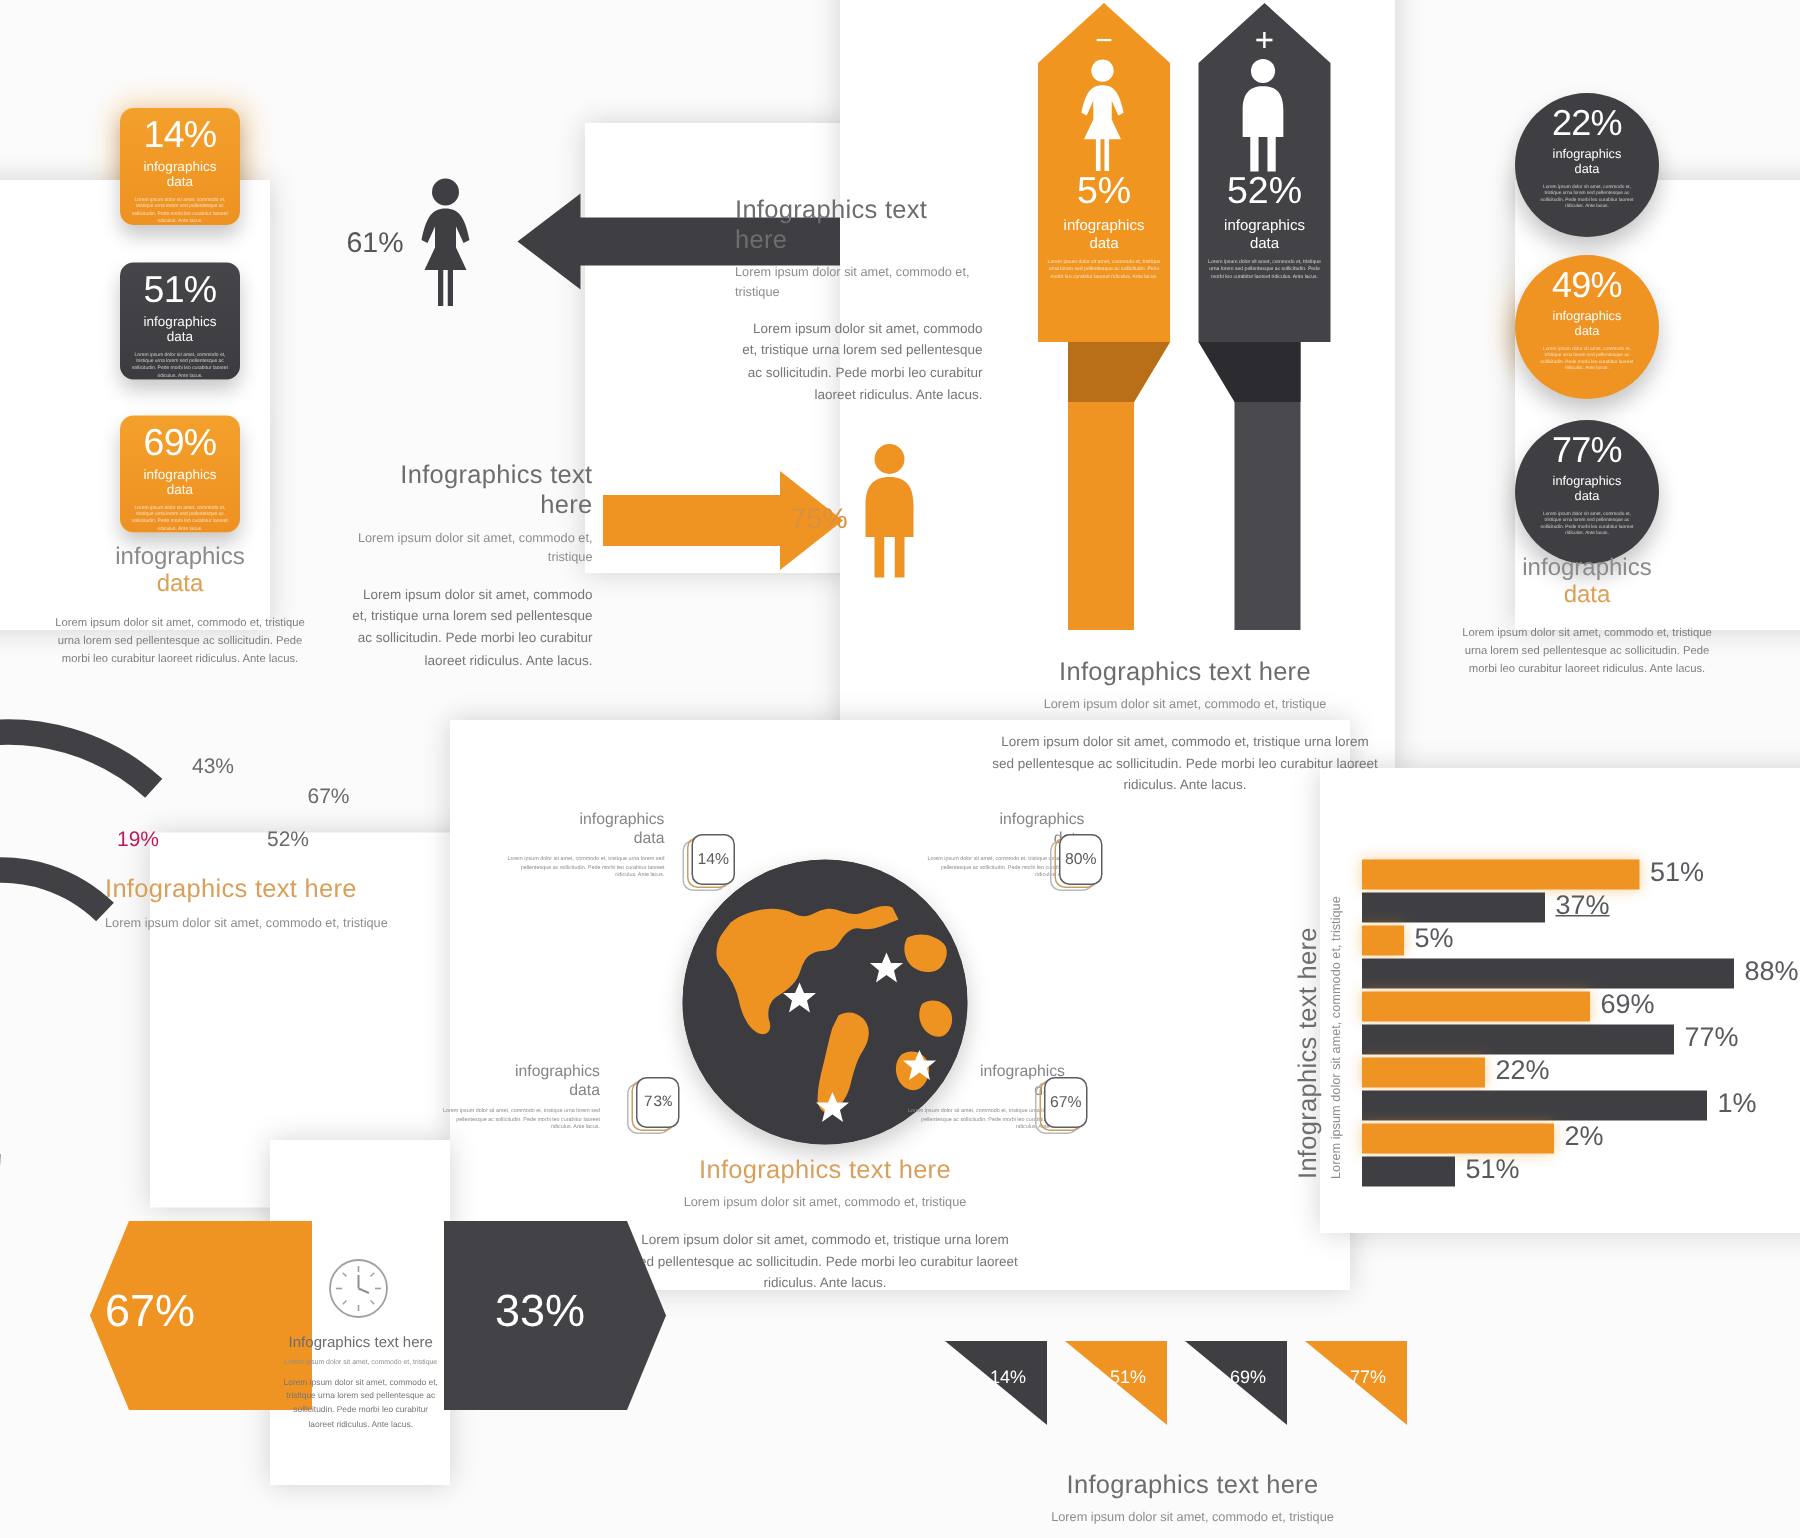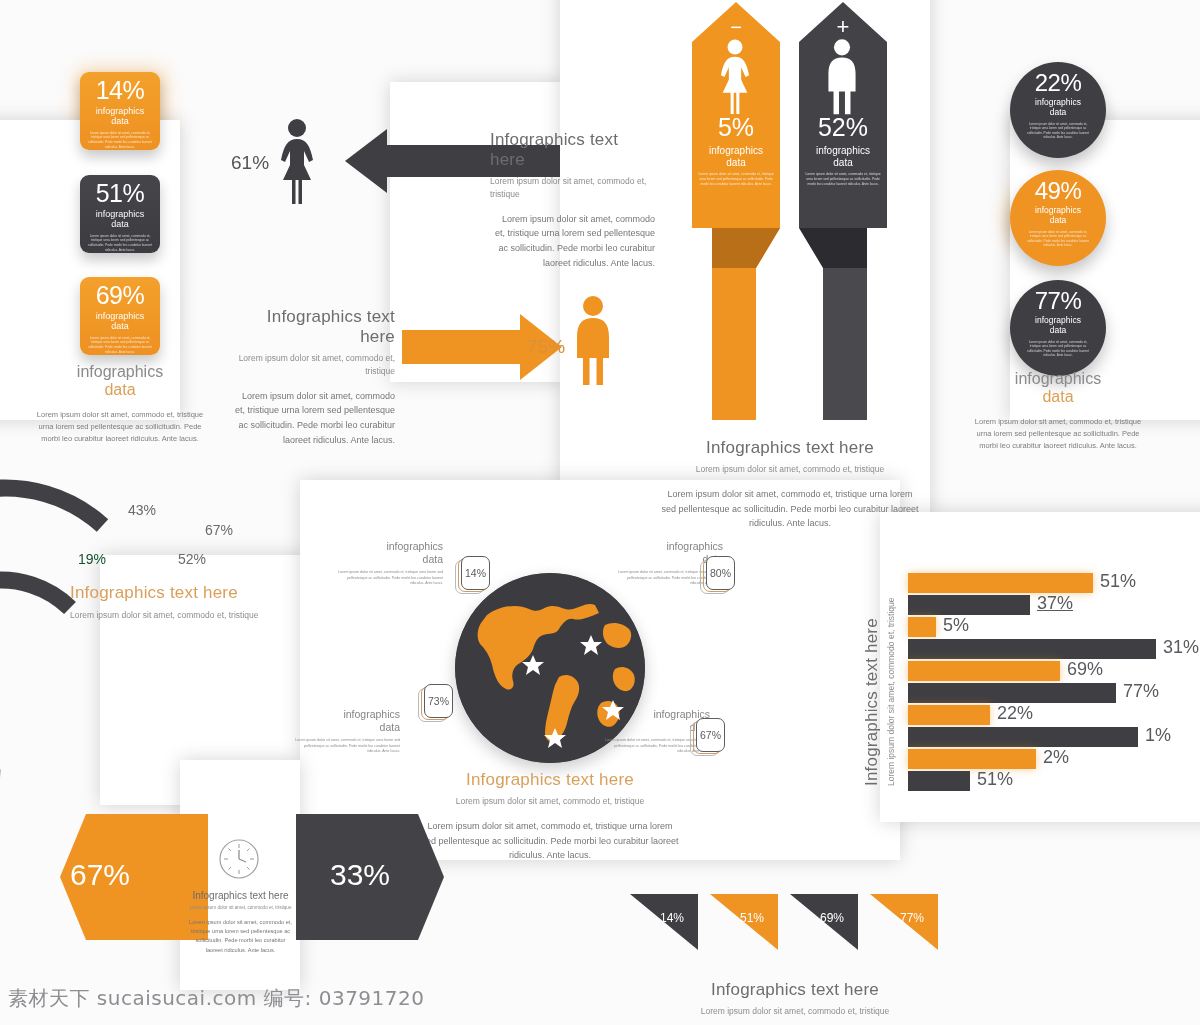--- a/index.html
+++ b/index.html
@@ -267,21 +267,21 @@
       <path d="M 130 300 A 122 122 0 1 1 130 33" fill="none" stroke="#ef9322" stroke-width="17"></path>
 
       <path d="M 130 300 A 99 99 0 1 1 200 130" fill="none" stroke="#414145" stroke-width="17"></path>
 
       <path d="M 130 300 A 76 76 0 1 1 78 128" fill="none" stroke="#ef9322" stroke-width="17"></path>
     </svg>
   </div>
   <div style="position:absolute;left:205px;top:522px;font-size:14px;color:#6a6a6e;">67%</div>
   <div style="position:absolute;left:128px;top:502px;font-size:14px;color:#6a6a6e;">43%</div>
   <div style="position:absolute;left:178px;top:551px;font-size:14px;color:#6a6a6e;">52%</div>
-  <div style="position:absolute;left:78px;top:551px;font-size:14px;color:#14532d;text-align:center;">19%</div>
+  <div style="position:absolute;left:78px;top:551px;font-size:14px;color:#be185d;text-align:center;">19%</div>
 
   <div style="position:absolute;left:70px;top:583px;width:220px;">
     <div class="h-title orange">Infographics text here</div>
     <div class="sub" style="margin-top:6px;">Lorem ipsum dolor sit amet, commodo et, tristique</div>
   </div>
 
   <div class="globe" style="left:455px;top:573px;width:190px;height:190px;">
     <svg width="190" height="190" viewBox="0 0 190 190" aria-hidden="true">
       <circle cx="95" cy="95" r="95" fill="#3c3c40"></circle>
       <g fill="#ee9322">
@@ -326,21 +326,21 @@
     <div class="b3">80%</div>
   </div>
 
   <div style="position:absolute;left:290px;top:708px;width:110px;text-align:right;">
     <div style="font-size:10.5px;color:#858589;line-height:1.25;">
       <div>infographics</div>
       <div>data</div>
     </div>
     <div style="font-size:3.6px;color:#8b8b8f;line-height:1.55;margin-top:4px;">Lorem ipsum dolor sit amet, commodo et, tristique urna lorem sed pellentesque ac sollicitudin. Pede morbi leo curabitur laoreet ridiculus. Ante lacus.</div>
   </div>
-  <div class="badge" style="left:418px;top:684px;">
+  <div class="badge" style="left:418px;top:718px;font-family:Liberation Mono, monospace;">
     <div class="b1"></div>
     <div class="b2"></div>
     <div class="b3">73%</div>
   </div>
 
   <div style="position:absolute;left:600px;top:708px;width:110px;text-align:right;">
     <div style="font-size:10.5px;color:#858589;line-height:1.25;">
       <div>infographics</div>
       <div>data</div>
     </div>
@@ -373,21 +373,21 @@
     <div class="barrow" style="left:0;top:22px;">
       <div class="bar" style="width:122px;background:#3f3f43;"></div>
       <div class="val" style="left:129px;text-decoration:underline;">37%</div>
     </div>
     <div class="barrow" style="left:0;top:44px;">
       <div class="bar" style="width:28px;background:#ef9322;box-shadow:0 0 9px rgba(240,149,31,.45);"></div>
       <div class="val" style="left:35px;">5%</div>
     </div>
     <div class="barrow" style="left:0;top:66px;">
       <div class="bar" style="width:248px;background:#3f3f43;"></div>
-      <div class="val" style="left:255px;">31%</div>
+      <div class="val" style="left:255px;">88%</div>
     </div>
     <div class="barrow" style="left:0;top:88px;">
       <div class="bar" style="width:152px;background:#ef9322;box-shadow:0 0 9px rgba(240,149,31,.45);"></div>
       <div class="val" style="left:159px;">69%</div>
     </div>
     <div class="barrow" style="left:0;top:110px;">
       <div class="bar" style="width:208px;background:#3f3f43;"></div>
       <div class="val" style="left:215px;">77%</div>
     </div>
     <div class="barrow" style="left:0;top:132px;">
@@ -455,15 +455,14 @@
   <div class="tri-pct" style="left:660px;top:911px;">14%</div>
   <div class="tri-pct" style="left:740px;top:911px;">51%</div>
   <div class="tri-pct" style="left:820px;top:911px;">69%</div>
   <div class="tri-pct" style="left:900px;top:911px;">77%</div>
 
   <div class="center" style="position:absolute;left:660px;top:980px;width:270px;">
     <div class="h-title">Infographics text here</div>
     <div class="sub" style="margin-top:5px;">Lorem ipsum dolor sit amet, commodo et, tristique</div>
   </div>
 
-  <div class="wm">素材天下 sucaisucai.com 编号: 03791720</div>
 
 </div>
 
 </body></html>

